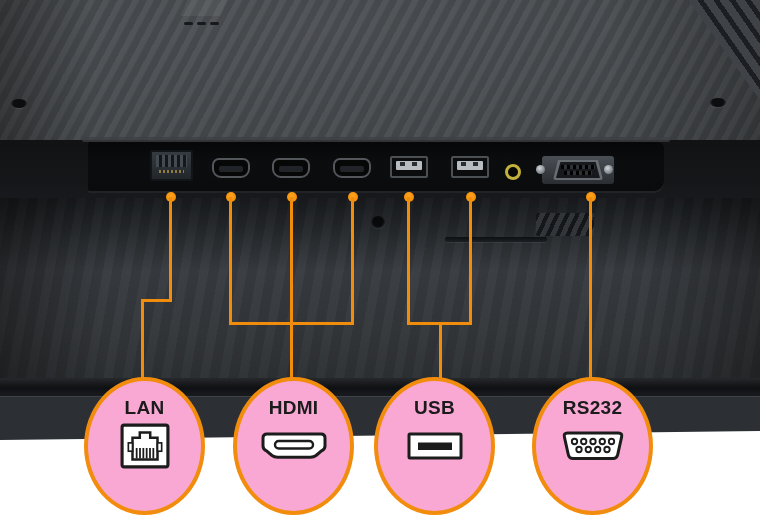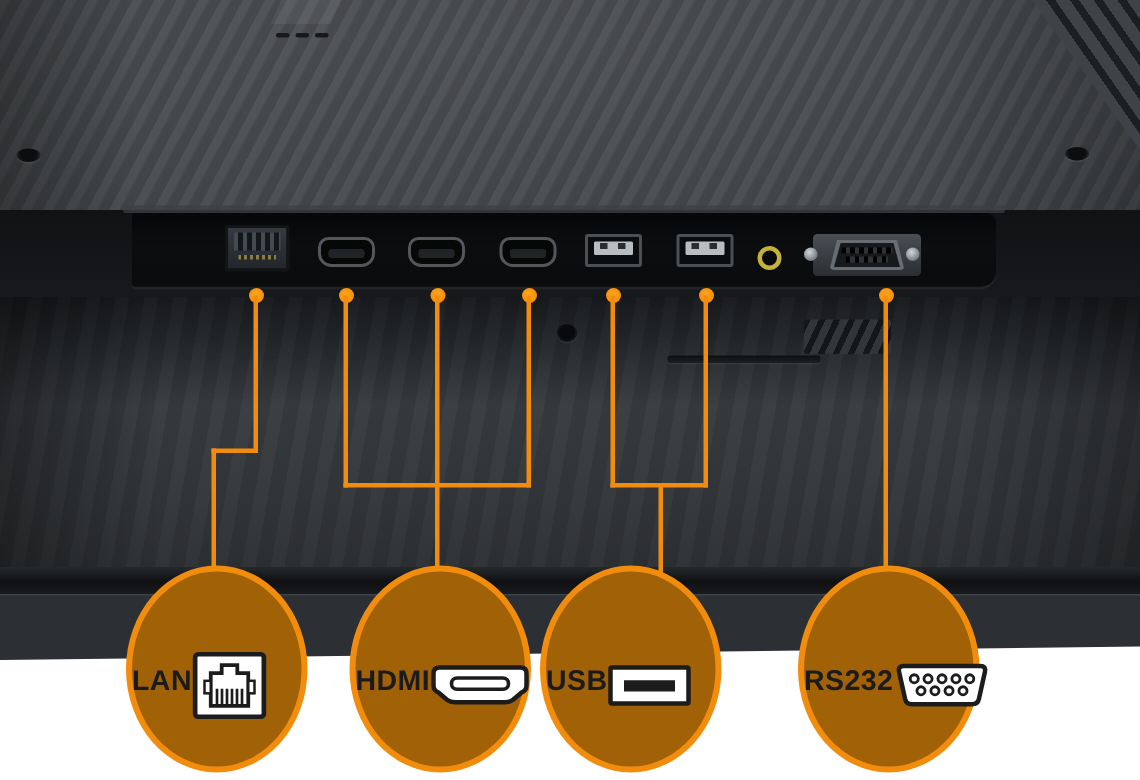--- a/index.html
+++ b/index.html
@@ -146,22 +146,22 @@
   }
 
   
   .oline{background:#F28C0D;position:absolute;}
   .odot{
     position:absolute;width:10px;height:10px;border-radius:50%;
     background:radial-gradient(circle at 45% 40%, #ffa41f, #ef8600);top:192px;
   }
   .callout-circle{
     position:absolute;top:377px;width:113px;height:113px;border-radius:50%;
-    background:#a16207;border:4px solid #F28C0D;
-    display:flex;align-items:center;
+    background:#f9a8d4;border:4px solid #F28C0D;
+    display:flex;flex-direction:column;align-items:center;
     padding-top:17px;box-sizing:content-box;
   }
   .callout-label{
     font-size:19px;font-weight:600;letter-spacing:.3px;color:#1b1b1b;line-height:1;
   }
   .icon-box{
     height:50px;display:flex;align-items:center;justify-content:center;margin-top:4px;
   }
 </style>
 </head>
@@ -255,21 +255,21 @@
 <div class="callout-circle" style="left:233px;">
   <div class="callout-label">HDMI</div>
   <div class="icon-box">
     <svg width="66" height="28" viewBox="0 0 66 28">
       <path d="M6,2 H60 Q64,2 64,6 V14 Q64,17.5 60.5,18.8 L55,23.5 Q52.8,25.2 49.5,25.2 H16.5 Q13.2,25.2 11,23.5 L5.5,18.8 Q2,17.5 2,14 V6 Q2,2 6,2 Z" fill="#ffffff" stroke="#1c1c1c" stroke-width="3"></path>
       <rect x="14" y="9" width="38" height="7.5" rx="3.7" fill="#ffffff" stroke="#1c1c1c" stroke-width="2.4"></rect>
     </svg>
   </div>
 </div>
 
-<div class="callout-circle" style="left:360px;">
+<div class="callout-circle" style="left:374px;">
   <div class="callout-label">USB</div>
   <div class="icon-box">
     <svg width="56" height="28" viewBox="0 0 56 28">
       <rect x="2" y="2" width="52" height="24" rx="1" fill="#ffffff" stroke="#1c1c1c" stroke-width="3"></rect>
       <rect x="11" y="10.5" width="34" height="7.5" fill="#1c1c1c"></rect>
     </svg>
   </div>
 </div>
 
 <div class="callout-circle" style="left:532px;">

